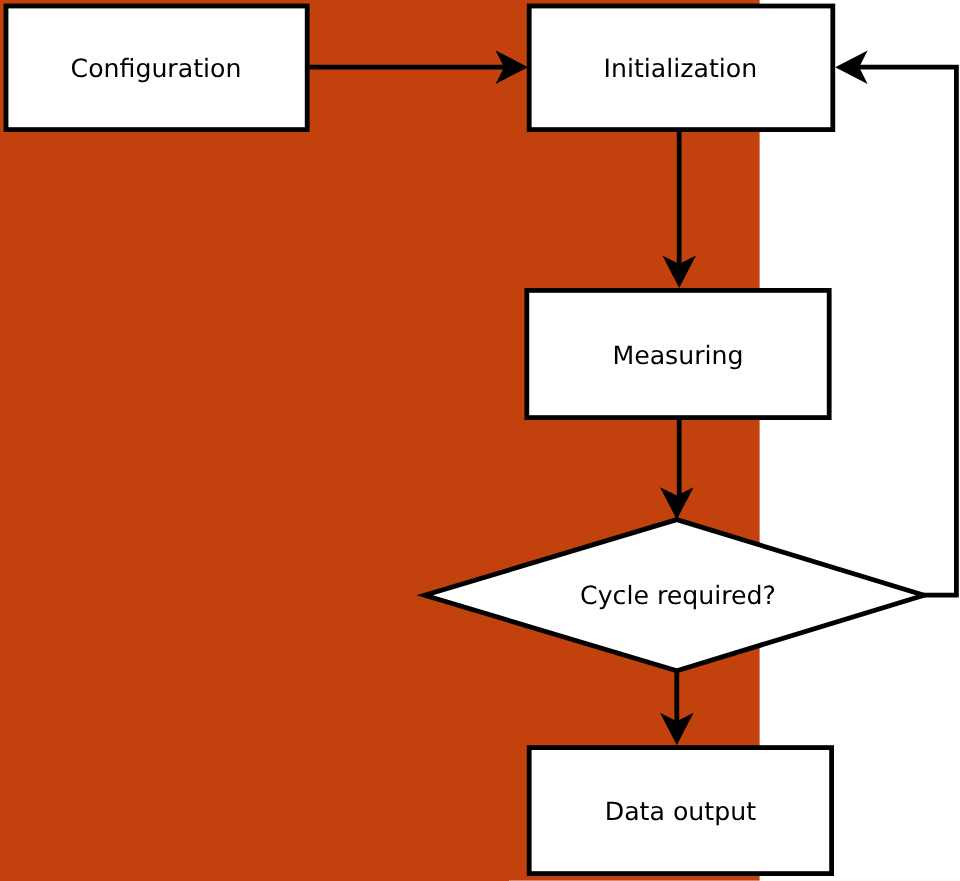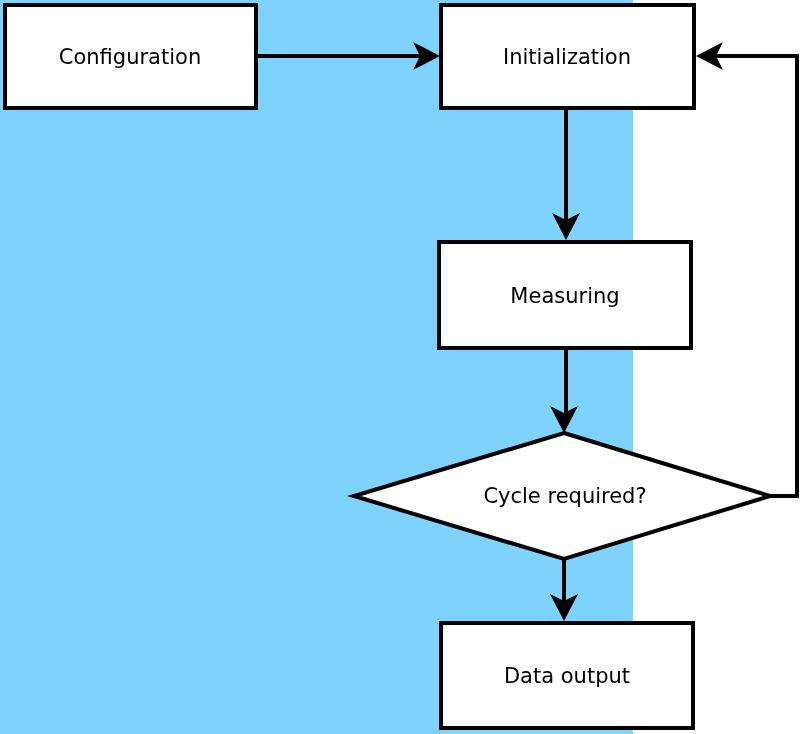--- a/index.html
+++ b/index.html
@@ -8,21 +8,21 @@
     background: #ffffff;
     width: 800px;
     height: 734px;
     overflow: hidden;
     font-family: "DejaVu Sans", "Liberation Sans", sans-serif;
   }
   .canvas {
     position: relative;
     width: 633px;
     height: 734px;
-    background: #7dd3fc;
+    background: #c2410c;
   }
   svg {
     display: block;
   }
   svg text {
     font-family: "DejaVu Sans", "Liberation Sans", sans-serif;
     font-size: 21px;
     fill: #000000;
   }
 </style>

